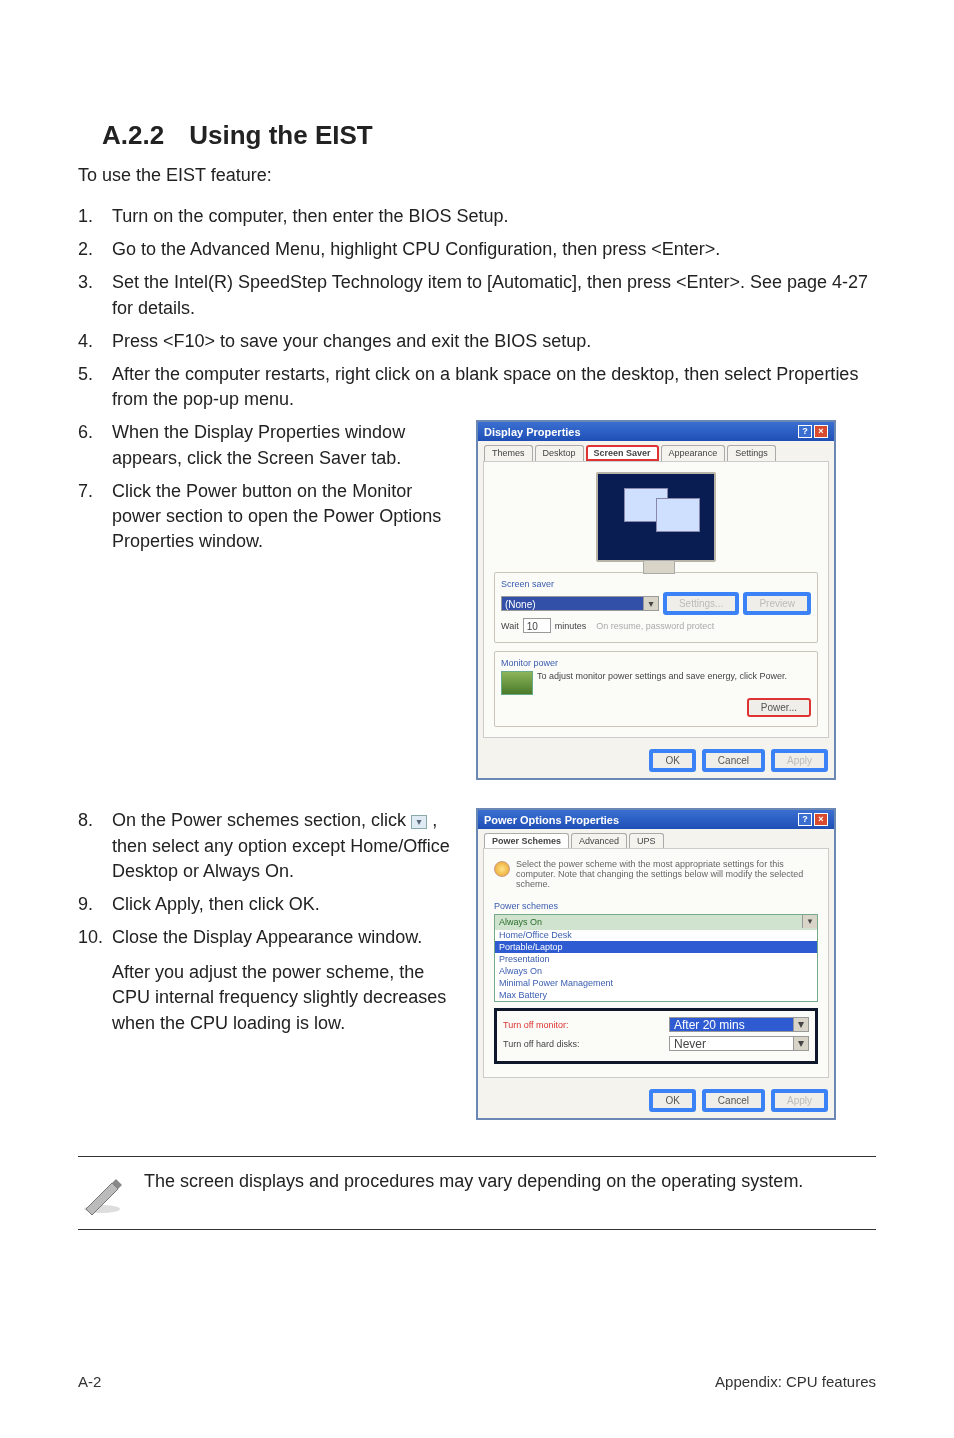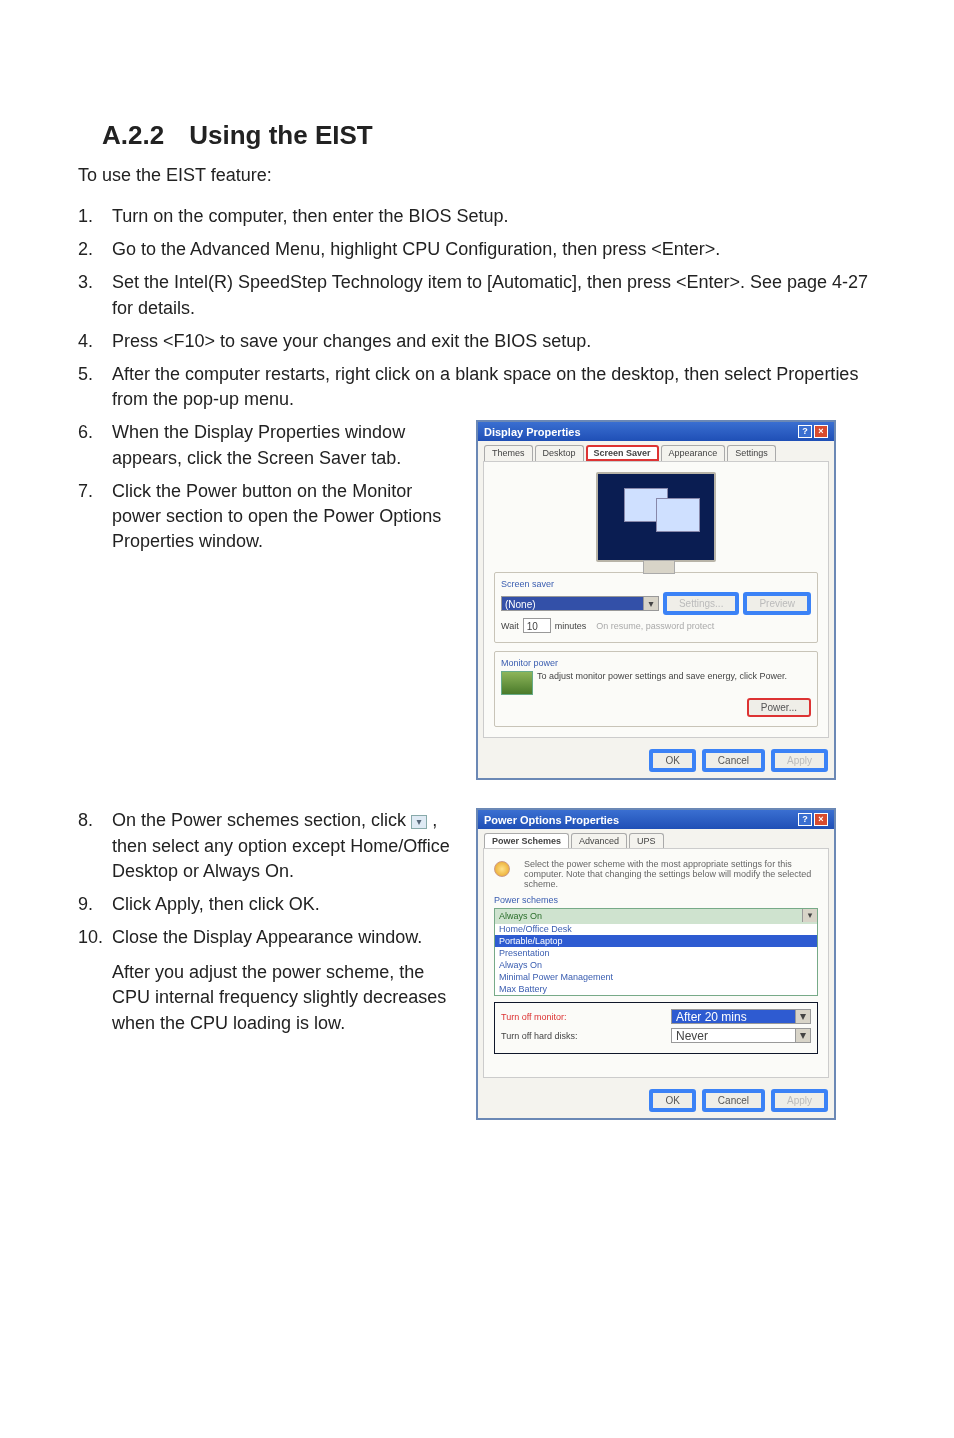--- a/index.html
+++ b/index.html
@@ -34,30 +34,30 @@
   .grp .lbl { font-size: 9px; color: #3a5db0; margin-bottom: 3px; }
   .row { display: flex; align-items: center; gap: 4px; margin-bottom: 3px; }
   .dd, .txtf { border: 1px solid #999; background: #fff; height: 15px; font-size: 10px; padding: 0 3px; line-height: 15px; }
   .dd { background: #3350a8; color: #fff; flex: 1; position: relative; }
   .dd::after { content: "▾"; position: absolute; right: 0; top: 0; width: 14px; height: 13px; background: #d8d4c8; border-left: 1px solid #999; color: #444; text-align: center; line-height: 13px; }
   .btn { border: 4px solid #3b82f6; background: #efeee8; padding: 2px 12px; border-radius: 3px; font-size: 10px; color: #555; }
   .btn.dis { color: #bbb; }
   .btn.circled { border: 2px solid #d33; }
   .btnrow { display: flex; justify-content: flex-end; gap: 6px; padding: 6px; }
   .dlg.power .body { min-height: 230px; }
-  .note-desc { font-size: 9px; color: #666; display: flex; gap: 14px; align-items: flex-start; margin-bottom: 6px; }
+  .note-desc { font-size: 9px; color: #666; display: flex; gap: 6px; align-items: flex-start; margin-bottom: 12px; }
   .bulb { width: 16px; height: 16px; flex: 0 0 16px; background: radial-gradient(circle,#ffe28a,#e6a020); border-radius: 50%; border: 1px solid #c98; margin-top: 2px; }
   .ps-grp .hd { font-size: 9px; color: #3a5db0; margin-bottom: 3px; }
   .ddwide { border: 1px solid #7a8; background: #fff; height: 15px; font-size: 9px; position: relative; }
   .ddwide .sel { background: #cfe3cf; color: #2a6e2a; padding: 0 4px; line-height: 15px; }
   .ddwide::after { content: "▾"; position: absolute; right: 0; top: 0; width: 14px; height: 13px; background: #d8d4c8; border-left: 1px solid #999; color: #444; text-align: center; line-height: 13px; }
   .ddlist { border: 1px solid #7a8; border-top: none; font-size: 9px; background: #fff; }
   .ddlist .opt { padding: 1px 4px; color: #3a5db0; }
   .ddlist .opt.selrow { background: #2e5bd1; color: #fff; }
-  .settings-grp { border: 1px solid #0f172a; margin-top: 6px; padding: 6px; }
+  .settings-grp { border: 3px solid #0f172a; margin-top: 6px; padding: 6px; }
   .srow { display: flex; justify-content: space-between; align-items: center; margin-bottom: 4px; }
   .ssel { border: 1px solid #999; background: #fff; font-size: 12px; padding: 0 4px; height: 15px; line-height: 15px; width: 140px; position: relative; }
   .ssel.blue { background: #2e5bd1; color: #fff; }
   .ssel::after { content: "▾"; position: absolute; right: 0; top: 0; width: 14px; height: 13px; background: #d8d4c8; border-left: 1px solid #999; color: #444; text-align: center; line-height: 13px; }
   .inline-dd { display: inline-block; width: 16px; height: 14px; border: 1px solid #8aa; background: #dfeaf4; font-size: 10px; text-align: center; line-height: 12px; color: #567; vertical-align: middle; }
   .notebox { display: flex; align-items: flex-start; gap: 18px; border-top: 1px solid #333; border-bottom: 1px solid #333; padding: 12px 0; margin-top: 12px; }
   .pen-icon { width: 48px; height: 48px; flex: 0 0 48px; }
   .pen-icon svg { width: 100%; height: 100%; }
   .notetext { font-size: 18px; line-height: 1.4; }
   .footer { position: absolute; bottom: 48px; left: 78px; right: 78px; display: flex; justify-content: space-between; font-size: 15px; color: #333; }
@@ -233,15 +233,29 @@
         </div>
         <div class="btnrow">
           <div class="btn">OK</div>
           <div class="btn">Cancel</div>
           <div class="btn dis">Apply</div>
         </div>
       </div>
     </div>
   </div>
 
-
+  <div class="notebox">
+    <div class="pen-icon">
+      <svg viewBox="0 0 48 48">
+          <ellipse cx="24" cy="40" rx="18" ry="4" fill="#ddd"></ellipse>
+          <polygon points="8,40 34,14 40,20 14,46" fill="#bbb" stroke="#777"></polygon>
+          <polygon points="34,14 38,10 44,16 40,20" fill="#888"></polygon>
+        </svg>
+    </div>
+    <div class="notetext">The screen displays and procedures may vary depending on the operating system.</div>
+  </div>
+
+  <div class="footer">
+    <span>A-2</span>
+    <span>Appendix: CPU features</span>
+  </div>
 
 </div>
 
 </body></html>

